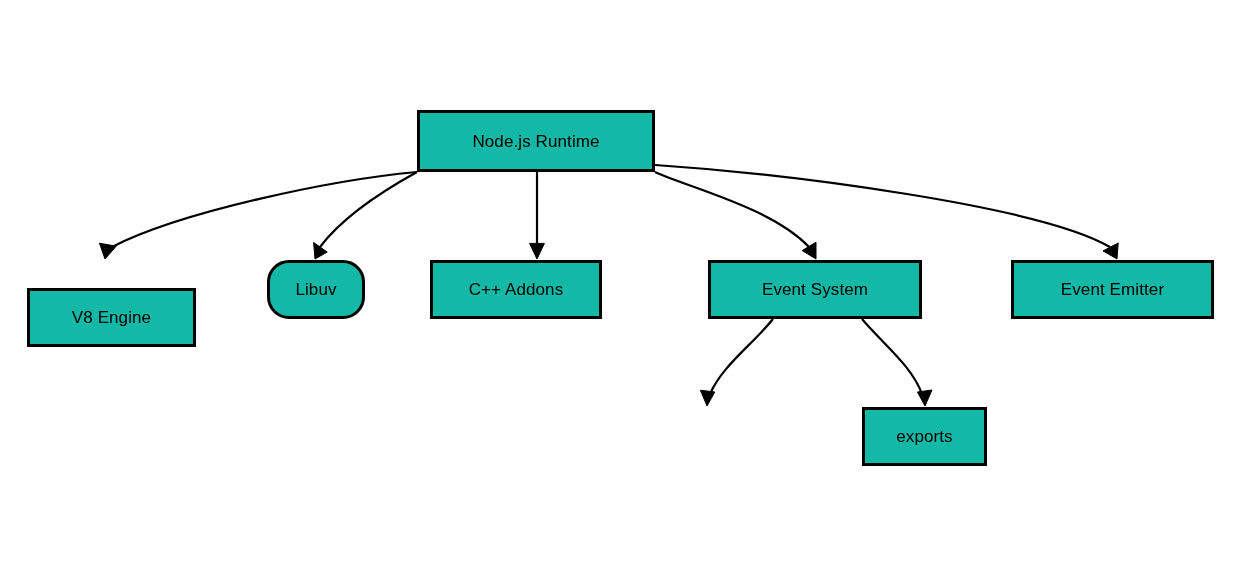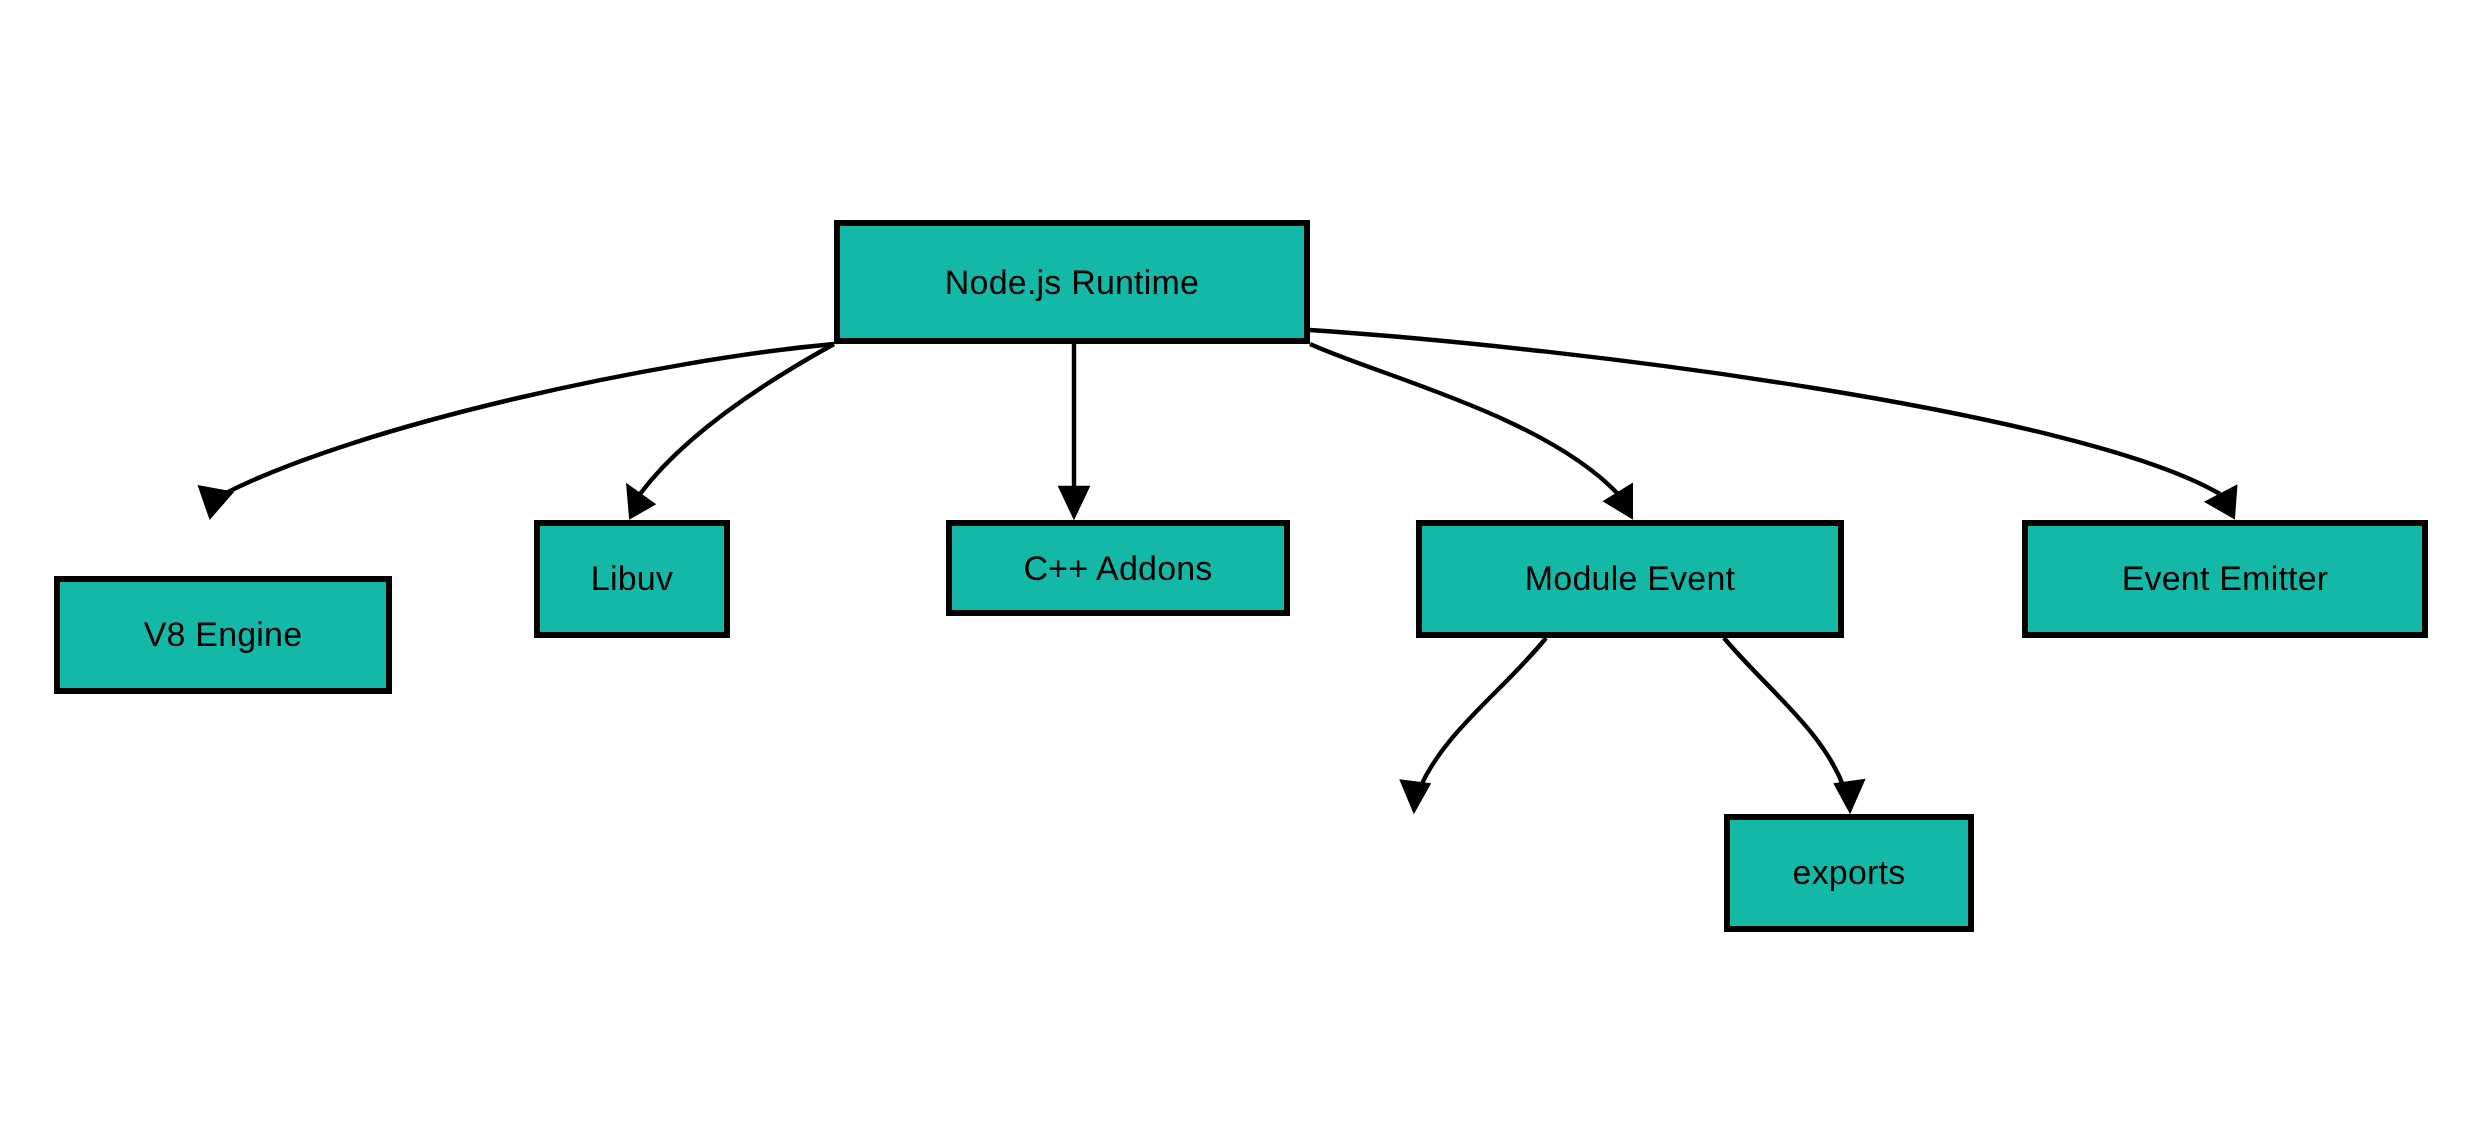--- a/index.html
+++ b/index.html
@@ -100,30 +100,30 @@
   </svg>
 
   <div class="node-box" style="left:417px; top:110px; width:238px; height:62px;">
     <span class="node-label">Node.js Runtime</span>
   </div>
 
   <div class="node-box" style="left:27px; top:260px; width:169px; height:59px;margin-top:28px;">
     <span class="node-label">V8 Engine</span>
   </div>
 
-  <div class="node-box" style="left:267px; top:260px; width:98px; height:59px;">
+  <div class="node-box" style="left:267px; top:260px; width:98px; height:59px;border-radius:22px;">
     <span class="node-label">Libuv</span>
   </div>
 
-  <div class="node-box" style="left:473px; top:260px; width:172px; height:48px;">
+  <div class="node-box" style="left:430px; top:260px; width:172px; height:59px;">
     <span class="node-label">C++ Addons</span>
   </div>
 
   <div class="node-box" style="left:708px; top:260px; width:214px; height:59px;">
-    <span class="node-label">Module Event</span>
+    <span class="node-label">Event System</span>
   </div>
 
   <div class="node-box" style="left:1011px; top:260px; width:203px; height:59px;">
     <span class="node-label">Event Emitter</span>
   </div>
 
 
   <div class="node-box" style="left:862px; top:407px; width:125px; height:59px;">
     <span class="node-label">exports</span>
   </div>

